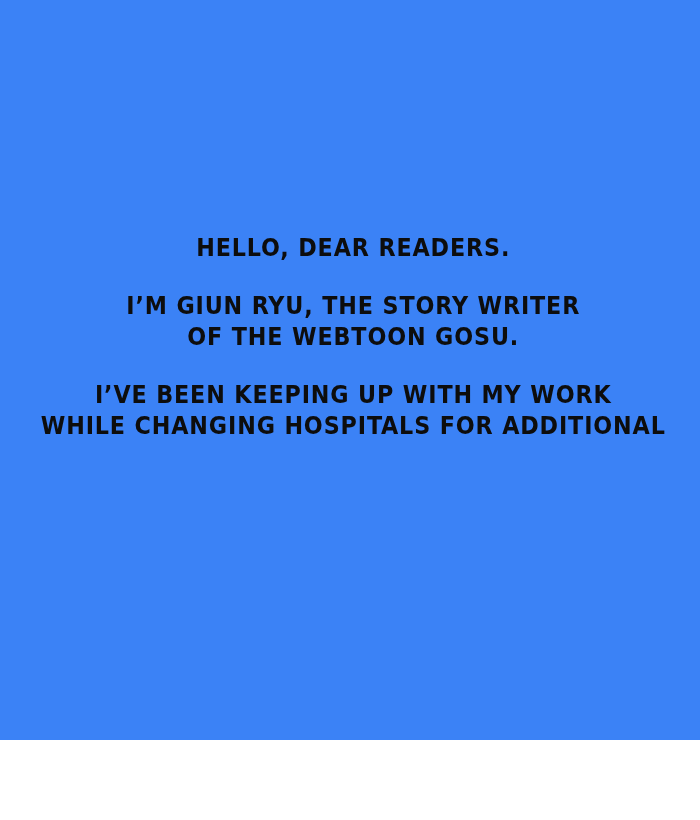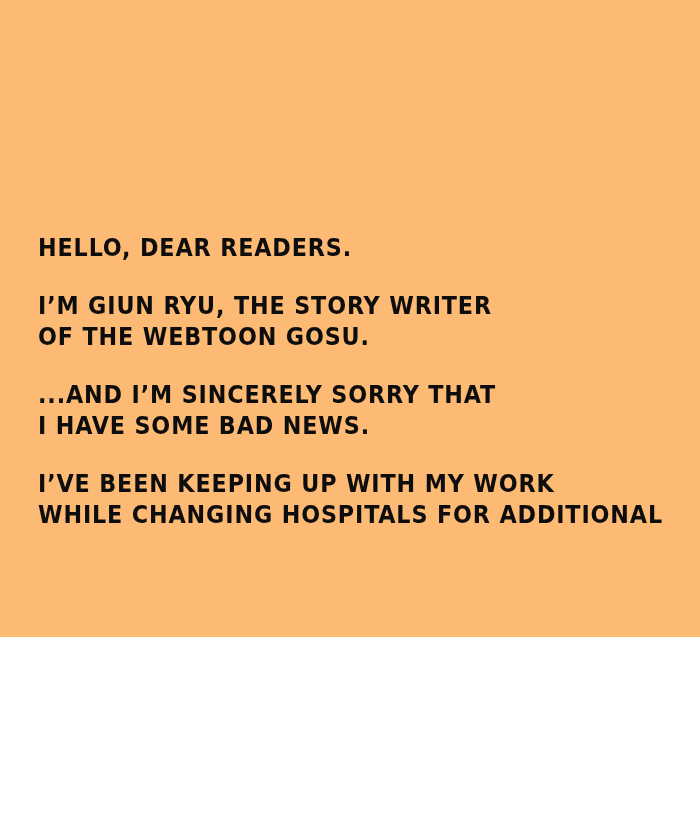--- a/index.html
+++ b/index.html
@@ -9,22 +9,23 @@
   }
   body {
     width: 700px;
     height: 820px;
     overflow: hidden;
     font-family: "DejaVu Sans", sans-serif;
   }
   #page {
     position: relative;
     width: 700px;
-    height: 637px;
-    background: #fdba74;
+    height: 740px;
+    background: #3b82f6;
+    text-align: center;
   }
   #message-block {
     position: absolute;
     left: 38px;
     top: 232px;
     width: 650px;
   }
   .para {
     margin: 0 0 27px 0;
   }
@@ -55,24 +56,20 @@
     <p class="para">
       <span class="line">HELLO, DEAR READERS.</span>
     </p>
 
     <p class="para">
       <span class="line">I’M GIUN RYU, THE STORY WRITER</span>
       <span class="line">OF THE WEBTOON GOSU.</span>
     </p>
 
 
-    <p class="para">
-      <span class="line">...AND I’M SINCERELY SORRY THAT</span>
-      <span class="line">I HAVE SOME BAD NEWS.</span>
-    </p>
 
 
     <p class="para">
       <span class="line">I’VE BEEN KEEPING UP WITH MY WORK</span>
       <span class="line">WHILE CHANGING HOSPITALS FOR ADDITIONAL</span>
 
     </p>
 
   </div>
 

